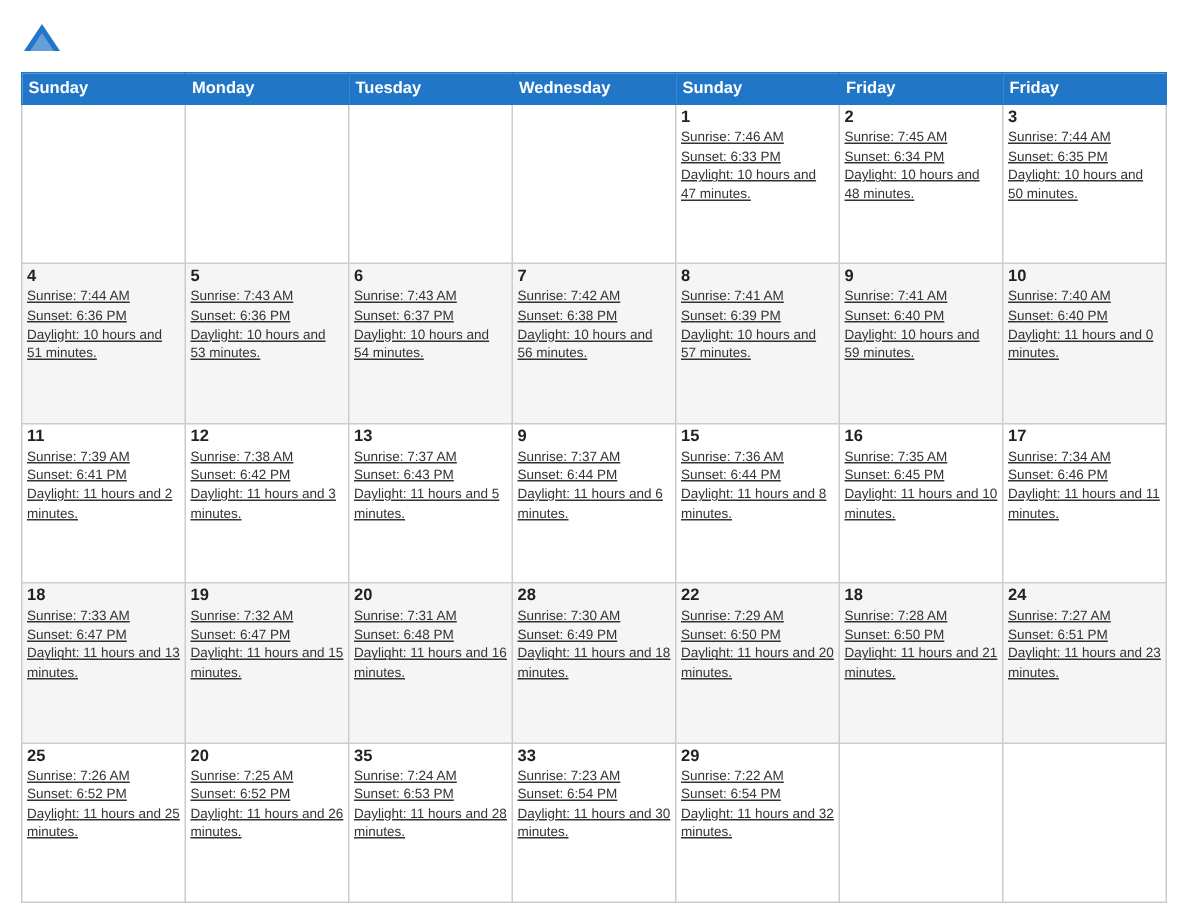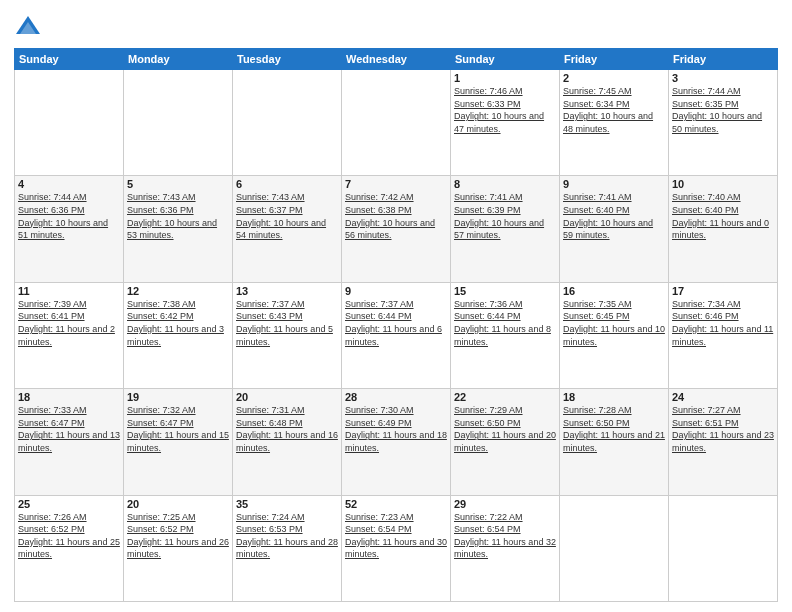--- a/index.html
+++ b/index.html
@@ -254,21 +254,21 @@
           </td>
           <td>
             <span class="day-number">20</span>
             <div class="day-info">Sunrise: 7:25 AM<br>Sunset: 6:52 PM<br>Daylight: 11 hours and 26 minutes.</div>
           </td>
           <td>
             <span class="day-number">35</span>
             <div class="day-info">Sunrise: 7:24 AM<br>Sunset: 6:53 PM<br>Daylight: 11 hours and 28 minutes.</div>
           </td>
           <td>
-            <span class="day-number">52</span>
+            <span class="day-number">33</span>
             <div class="day-info">Sunrise: 7:23 AM<br>Sunset: 6:54 PM<br>Daylight: 11 hours and 30 minutes.</div>
           </td>
           <td>
             <span class="day-number">29</span>
             <div class="day-info">Sunrise: 7:22 AM<br>Sunset: 6:54 PM<br>Daylight: 11 hours and 32 minutes.</div>
           </td>
           <td class="empty-cell"></td>
           <td class="empty-cell"></td>
         </tr>
       </tbody>

